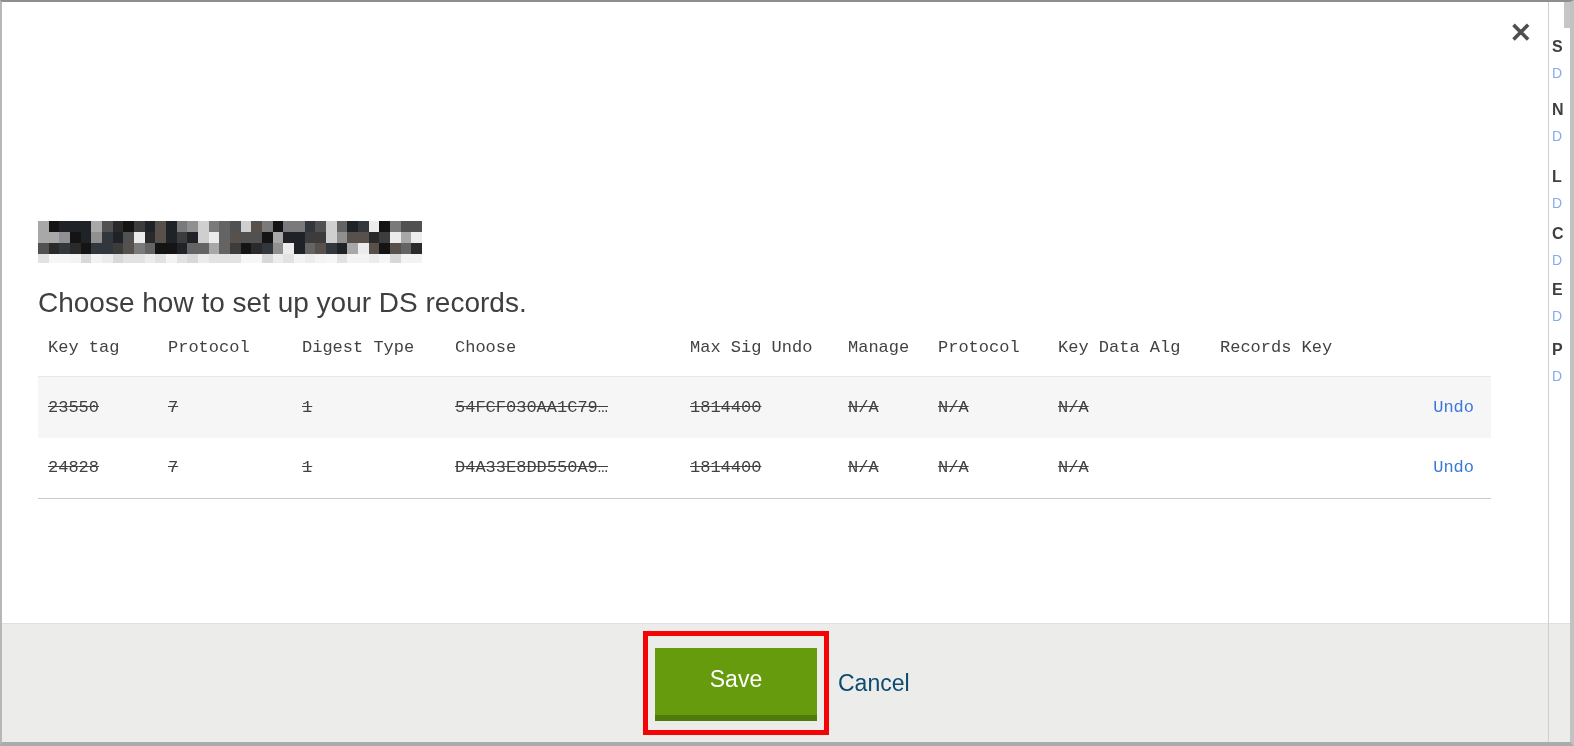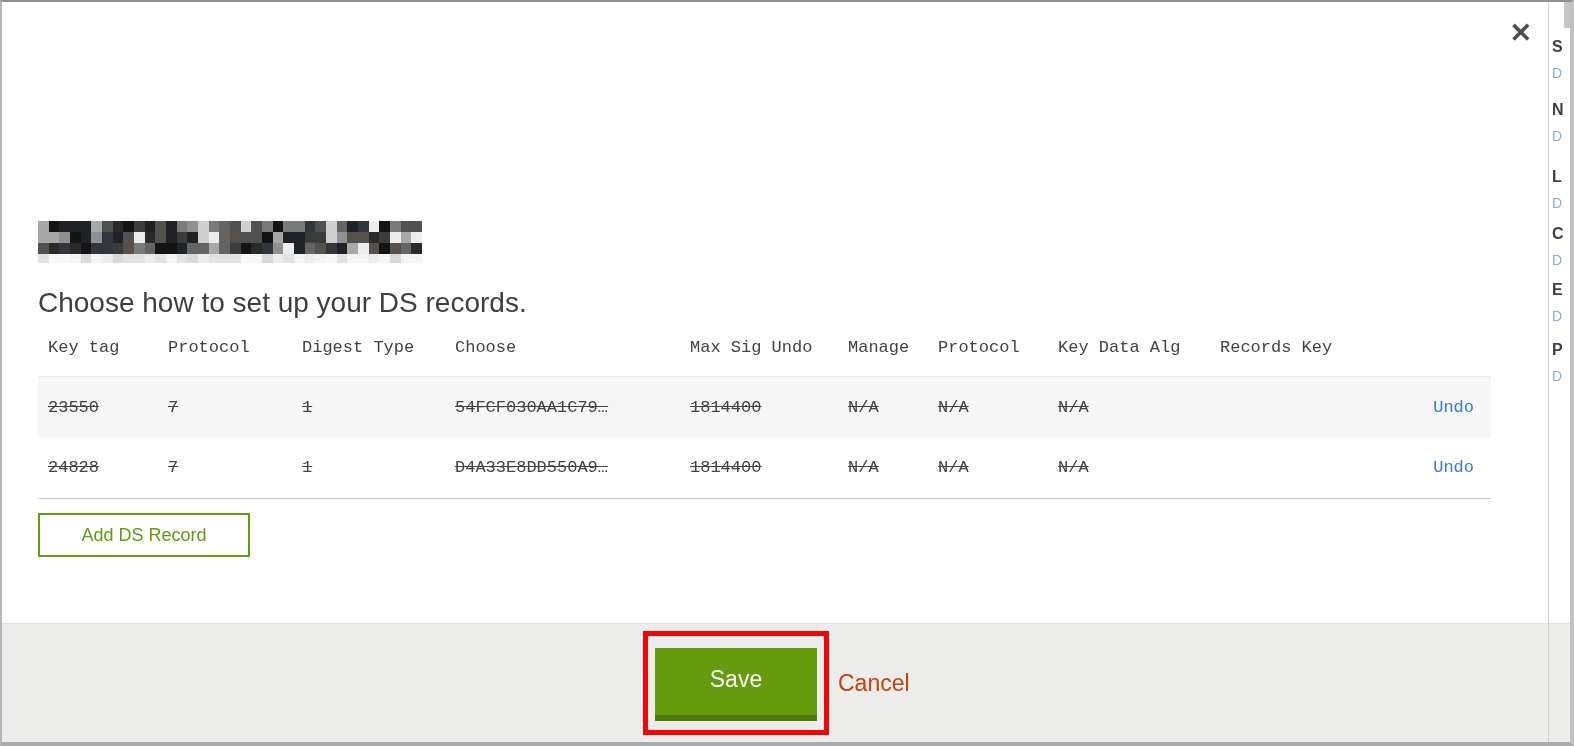--- a/index.html
+++ b/index.html
@@ -68,21 +68,21 @@
   .save-annotation {
     margin-left:641px;
     border:5px solid #f40404; padding:12px 7px 9px 7px;
   }
   .save-btn {
     display:block; width:162px; height:73px;
     background:#669b0d; border:none; border-bottom:6px solid #4f7a09;
     color:#ffffff; font-size:23px; cursor:pointer;
     font-family:"Liberation Sans", sans-serif; padding-bottom:4px;
   }
-  .cancel-link { margin-left:9px; color:#c2410c; font-size:23px; text-decoration:none; cursor:pointer; }
+  .cancel-link { margin-left:9px; color:#0c4a6e; font-size:23px; text-decoration:none; cursor:pointer; }
 
   
   .bg-strip {
     position:absolute; right:0; top:0; width:22px; height:100%;
     background:#fff; border-left:1px solid #cfcfcf; overflow:hidden;
   }
   .bg-strip .frag-h { position:absolute; left:3px; font-size:16px; font-weight:bold; color:#3f3f3f; }
   .bg-strip .frag-l { position:absolute; left:3px; font-size:14px; color:#86abe8; }
   .bg-strip .strip-footer {
     position:absolute; left:0; right:0; bottom:0; height:119px;
@@ -297,21 +297,20 @@
           <td><span class="struck">1814400</span></td>
           <td><span class="struck">N/A</span></td>
           <td><span class="struck">N/A</span></td>
           <td><span class="struck">N/A</span></td>
           <td><span class="struck"></span></td>
           <td class="action-cell"><a class="undo-link">Undo</a></td>
         </tr>
       </tbody>
     </table>
 
-    <button class="add-ds-btn">Add DS Record</button>
 
     <div class="footer">
       <div class="save-annotation">
         <button class="save-btn">Save</button>
       </div>
       <a class="cancel-link">Cancel</a>
     </div>
 
   </div>
 

